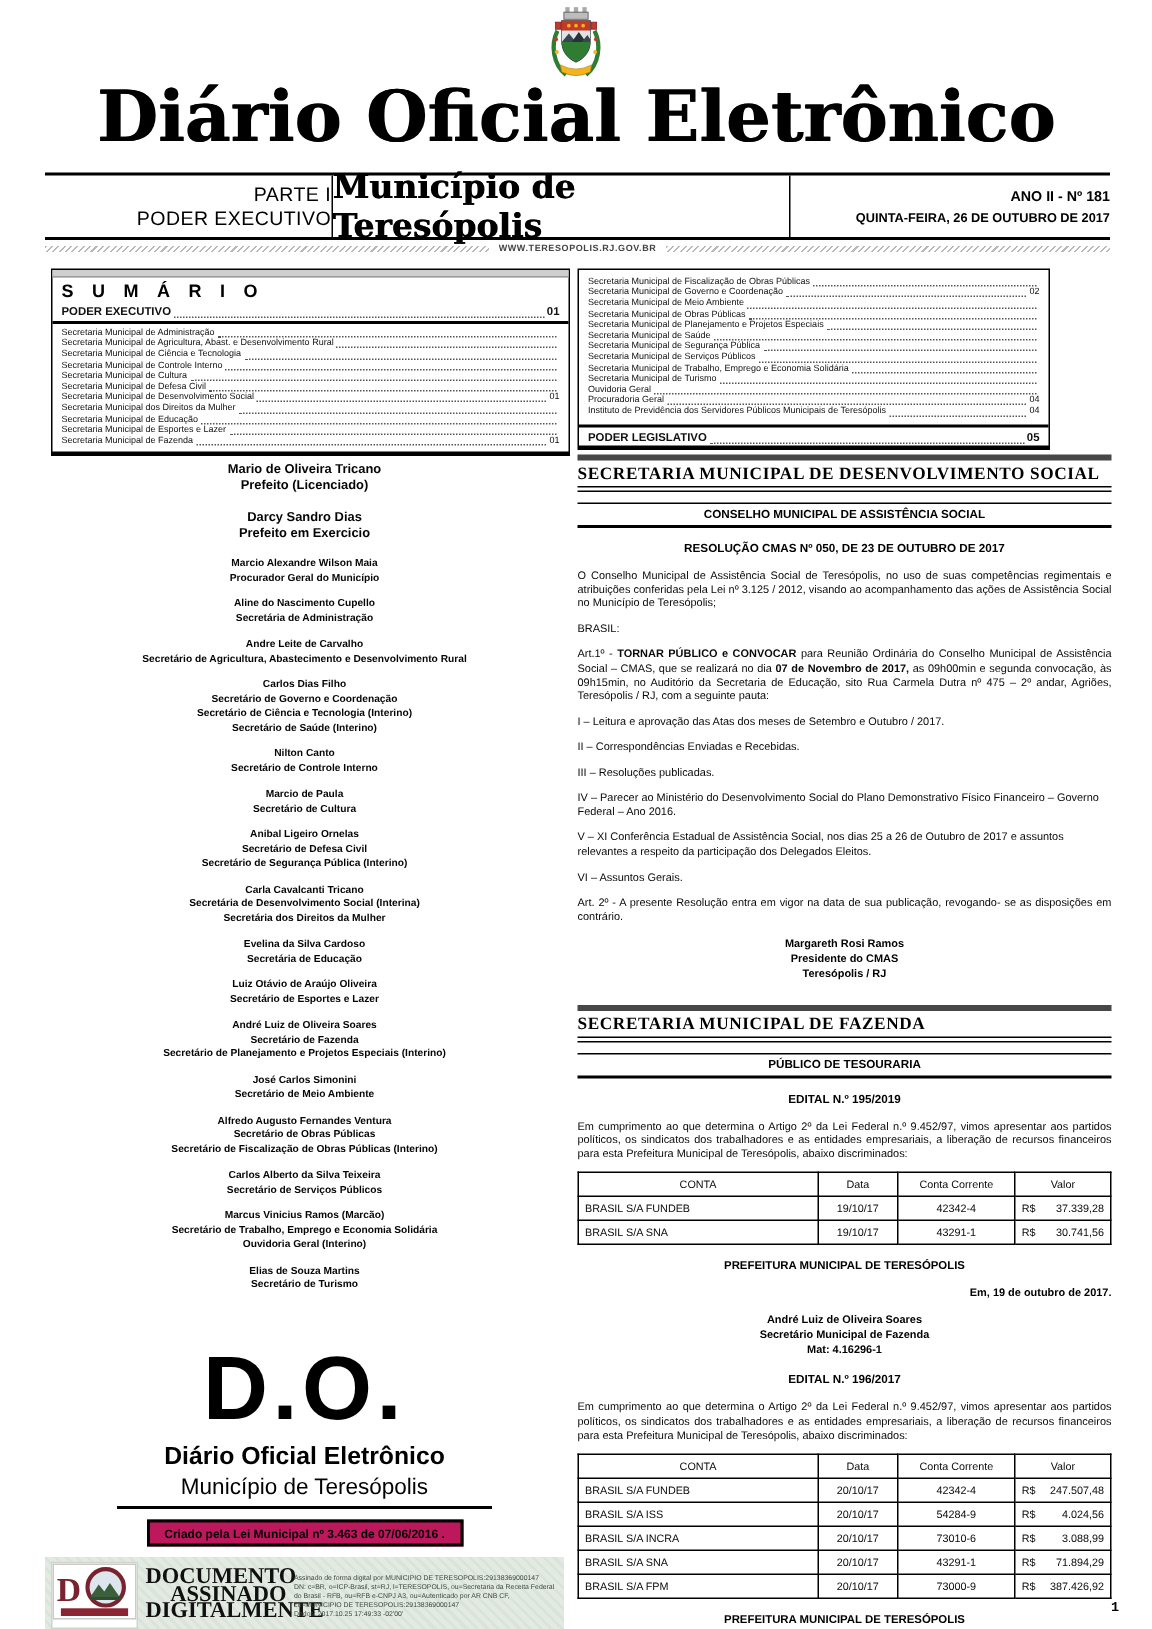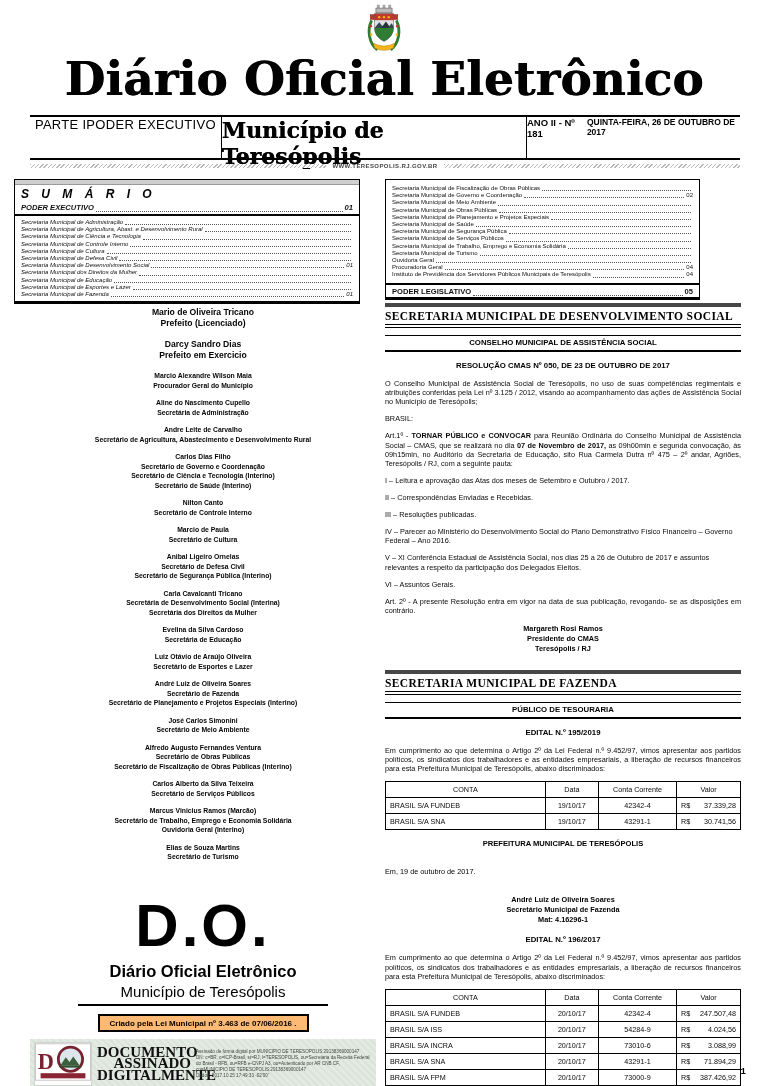--- a/index.html
+++ b/index.html
@@ -13,72 +13,72 @@
   
   .crest { position:absolute; top:3px; left:50%; transform:translateX(-50%); }
   .masthead-title {
     position:absolute; top:50px; left:0; width:100%; text-align:center;
     font-family:"DejaVu Serif", serif; font-weight:bold; font-size:47px; line-height:58px;
     letter-spacing:0px; text-shadow:0.6px 0 #000;
   }
   .rule { position:absolute; left:30px; right:28px; height:2px; background:#000; }
   .rule1 { top:115px; } .rule2 { top:158px; }
   .infoband { position:absolute; top:117px; left:30px; right:28px; height:41px; display:flex; }
-  .info-cell { display:flex; justify-content:center; align-items:flex-start; }
+  .info-cell { display:flex; flex-direction:column; justify-content:center; align-items:flex-end; }
   .cell-part { width:27%; border-right:1.5px solid #000; font-size:13px; line-height:15.5px; letter-spacing:0.3px; }
   .cell-muni { width:43%; border-right:1.5px solid #000; font-family:"DejaVu Serif", serif; font-weight:bold; font-size:22px; text-shadow:0.4px 0 #000; }
   .cell-date { width:30%; }
   .cell-date .l1 { font-weight:bold; font-size:9.5px; margin-bottom:3px; }
   .cell-date .l2 { font-weight:bold; font-size:8.5px; }
   .webline { position:absolute; top:163px; left:30px; right:28px; display:flex; align-items:center; gap:6px; }
   .web-pattern { flex:1; height:4px; background:repeating-linear-gradient(135deg,#b8b8b8 0 1px,#ffffff 1px 3px); }
   .web-url { font-size:6px; font-weight:bold; color:#444; letter-spacing:0.4px; }
 
   
   .sumbox { position:absolute; top:179px; border:1px solid #000; border-bottom:3px solid #000; background:#fff; }
-  .sum-left { left:14px; width:346px;font-style:italic; }
+  .sum-left { left:34px; width:346px; }
   .sum-right { left:385px; width:315px; padding-top:3px; }
   .graybar { height:5px; background:#cfcfcf; border-bottom:1px solid #9a9a9a; }
   .sum-title { font-size:12px; letter-spacing:4.5px; font-weight:bold; padding:2px 6px 1px; }
   .toc-row { display:flex; align-items:flex-end; font-size:6px; line-height:7.2px; color:#101010; padding:0 6px; }
   .toc-row .toc-dots { flex:1; border-bottom:1px dotted #555; margin:0 2px 1px; min-width:6px; }
   .toc-row.bigrow { font-size:7.6px; font-weight:bold; line-height:11px; }
   .exec-sep { height:2px; background:#000; margin:1px 0; }
   .toc-list { padding:2px 0 3px; }
 
   
   #officials { position:absolute; left:30px; top:307px; width:346px; text-align:center; }
   .official-block { margin-bottom:8px; font-size:6.8px; line-height:9.5px; font-weight:bold; color:#050505; }
   .official-block.large { font-size:8.6px; line-height:11px; margin-bottom:10px; }
 
   
   #do-block { position:absolute; left:30px; top:895px; width:346px; text-align:center; }
   .do-big { font-size:60px; font-weight:900; letter-spacing:3px; line-height:62px; }
   .do-line1 { font-size:16.5px; font-weight:bold; margin-top:5px; }
   .do-line2 { font-size:15px; margin-top:2px; }
   .do-underline { width:250px; height:1.5px; background:#000; margin:4px auto 6px; }
-  .do-created { display:inline-block; border:2px solid #000; font-size:8px; font-weight:bold; padding:2.5px 10px; background:#fdba74; }
+  .do-created { display:inline-block; border:2px solid #000; font-size:8px; font-weight:bold; padding:2.5px 10px; background:#be185d; }
   .sig-strip { margin-top:7px; display:flex; align-items:center; gap:5px; background:#e3eae2; padding:3px 4px; text-align:left;
                background-image:repeating-linear-gradient(45deg, rgba(120,150,120,.08) 0 2px, transparent 2px 5px); }
   .sig-logo { flex:0 0 auto; background:#fff; border:1px solid #cdd6cd; }
   .sig-label { width:94px; font-family:"Liberation Serif", serif; font-weight:bold; font-size:15px; line-height:11.5px; text-align:right; color:#101010; }
   .sig-cert { flex:1; font-size:4.6px; line-height:6px; color:#3d463d; }
 
   
   #right-col { position:absolute; left:385px; top:303px; width:356px; }
   .section-bar { height:4px; background:#474747; }
   .section-title { font-family:"Liberation Serif", serif; font-size:11.5px; font-weight:600; letter-spacing:0.4px;
                    padding:2px 2px 2px 0; border-bottom:1px solid #000; margin-top:1px; }
   .dbl { height:1px; background:#000; margin-top:1.5px; margin-bottom:7px; }
   .box-head { text-align:center; font-weight:bold; font-size:7.8px; border-top:1px solid #000; border-bottom:2px solid #000; padding:2.5px 0; margin-bottom:9px; }
   .doc-title { text-align:center; font-weight:bold; font-size:7.8px; margin:9px 0; }
   .para { font-size:7.3px; line-height:9.4px; text-align:justify; margin-bottom:7.5px; color:#0a0a0a; }
   .para.left { text-align:left; }
   .sig-center { text-align:center; font-weight:bold; font-size:7.3px; line-height:9.6px; margin:9px 0 11px; }
-  .center-plain { text-align:left; font-size:7.3px; margin:19px 0; }
+  .center-plain { text-align:right; font-size:7.3px; margin:9px 0;font-weight:bold; }
   .center-bold { text-align:center; font-weight:bold; font-size:7.6px; margin:9px 0 7px; }
   .gap-lg { height:6px; }
 
   table.fin { width:100%; border-collapse:collapse; margin:3px 0 7px; table-layout:fixed; }
   .fin th, .fin td { border:1px solid #000; font-size:7.2px; padding:3px 4px; color:#0a0a0a; }
   .fin th { font-weight:normal; text-align:center; }
   .fin .w-conta { width:45%; } .fin .w-data { width:15%; } .fin .w-cc { width:22%; } .fin .w-valor { width:18%; }
   .fin td.c-conta { text-align:left; }
   .fin td.c-data, .fin td.c-cc { text-align:center; }
   .fin td.c-valor .amt { float:right; }

